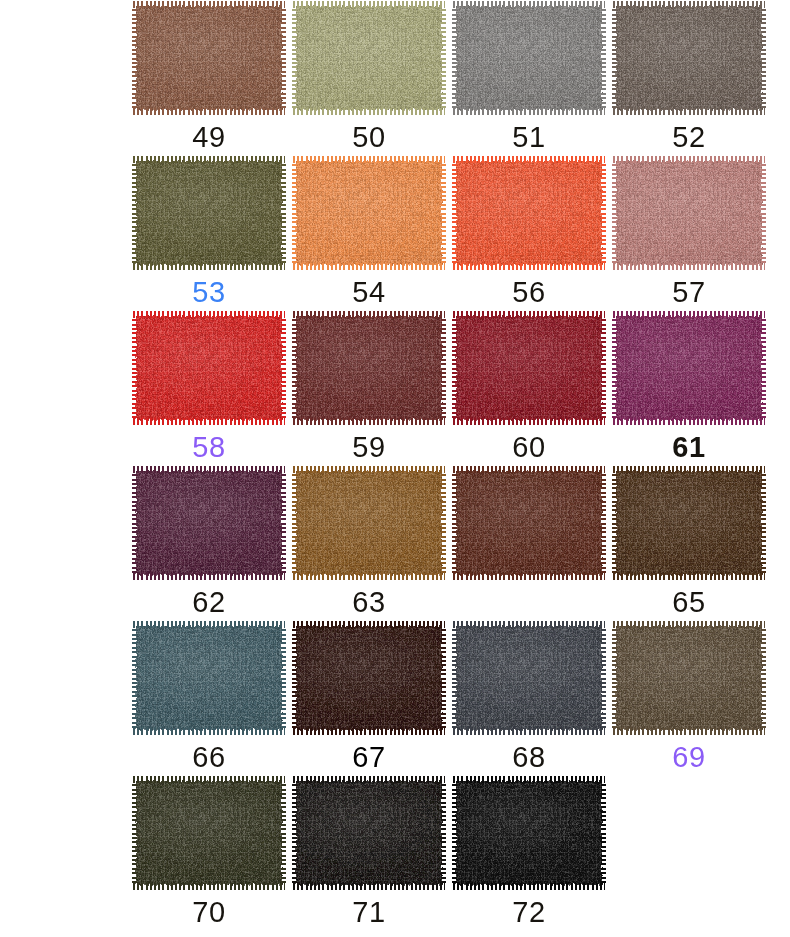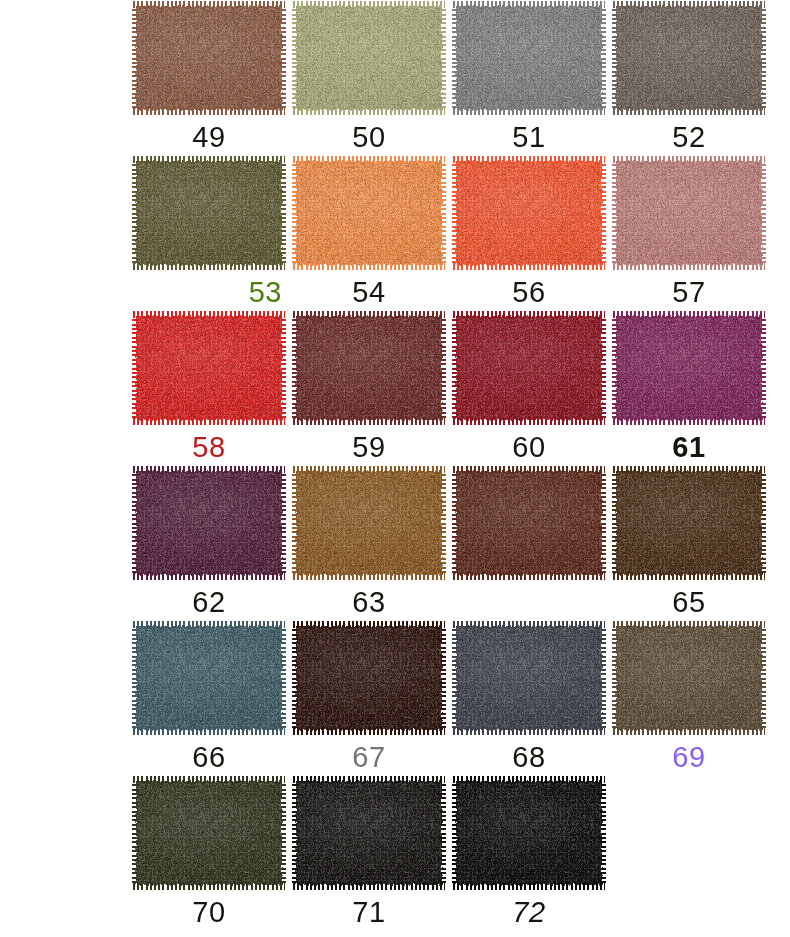--- a/index.html
+++ b/index.html
@@ -238,21 +238,21 @@
           <div class="chip" style="background-color: rgb(93, 90, 50);"></div>
           <div class="whisker left" style="background-color: rgb(93, 90, 50);"></div>
           <div class="whisker right" style="background-color: rgb(93, 90, 50);"></div>
           <div class="fringe top">
             <div class="fringe-teeth" style="background-color: rgb(93, 90, 50);"></div>
           </div>
           <div class="fringe bottom">
             <div class="fringe-teeth" style="background-color: rgb(93, 90, 50);"></div>
           </div>
         </div>
-        <div class="chip-label" style="color: #4d7c0f; text-align: right;">53</div>
+        <div class="chip-label" style="color: #3b82f6;">53</div>
       </div>
       <div class="swatch-cell">
         <div class="chip-wrap">
           <div class="chip" style="background-color: rgb(240, 138, 70);"></div>
           <div class="whisker left" style="background-color: rgb(240, 138, 70);"></div>
           <div class="whisker right" style="background-color: rgb(240, 138, 70);"></div>
           <div class="fringe top">
             <div class="fringe-teeth" style="background-color: rgb(240, 138, 70);"></div>
           </div>
           <div class="fringe bottom">
@@ -294,21 +294,21 @@
           <div class="chip" style="background-color: rgb(216, 32, 31);"></div>
           <div class="whisker left" style="background-color: rgb(216, 32, 31);"></div>
           <div class="whisker right" style="background-color: rgb(216, 32, 31);"></div>
           <div class="fringe top">
             <div class="fringe-teeth" style="background-color: rgb(216, 32, 31);"></div>
           </div>
           <div class="fringe bottom">
             <div class="fringe-teeth" style="background-color: rgb(216, 32, 31);"></div>
           </div>
         </div>
-        <div class="chip-label" style="color: #b91c1c;">58</div>
+        <div class="chip-label" style="color: #8b5cf6;">58</div>
       </div>
       <div class="swatch-cell">
         <div class="chip-wrap">
           <div class="chip" style="background-color: rgb(107, 42, 40);"></div>
           <div class="whisker left" style="background-color: rgb(107, 42, 40);"></div>
           <div class="whisker right" style="background-color: rgb(107, 42, 40);"></div>
           <div class="fringe top">
             <div class="fringe-teeth" style="background-color: rgb(107, 42, 40);"></div>
           </div>
           <div class="fringe bottom">
@@ -419,21 +419,21 @@
           <div class="chip" style="background-color: rgb(45, 18, 12);"></div>
           <div class="whisker left" style="background-color: rgb(45, 18, 12);"></div>
           <div class="whisker right" style="background-color: rgb(45, 18, 12);"></div>
           <div class="fringe top">
             <div class="fringe-teeth" style="background-color: rgb(45, 18, 12);"></div>
           </div>
           <div class="fringe bottom">
             <div class="fringe-teeth" style="background-color: rgb(45, 18, 12);"></div>
           </div>
         </div>
-        <div class="chip-label" style="color: #737373;">67</div>
+        <div class="chip-label" style="color: #000000;">67</div>
       </div>
       <div class="swatch-cell">
         <div class="chip-wrap">
           <div class="chip" style="background-color: rgb(60, 64, 72);"></div>
           <div class="whisker left" style="background-color: rgb(60, 64, 72);"></div>
           <div class="whisker right" style="background-color: rgb(60, 64, 72);"></div>
           <div class="fringe top">
             <div class="fringe-teeth" style="background-color: rgb(60, 64, 72);"></div>
           </div>
           <div class="fringe bottom">
@@ -489,17 +489,17 @@
           <div class="chip" style="background-color: rgb(9, 9, 9);"></div>
           <div class="whisker left" style="background-color: rgb(9, 9, 9);"></div>
           <div class="whisker right" style="background-color: rgb(9, 9, 9);"></div>
           <div class="fringe top">
             <div class="fringe-teeth" style="background-color: rgb(9, 9, 9);"></div>
           </div>
           <div class="fringe bottom">
             <div class="fringe-teeth" style="background-color: rgb(9, 9, 9);"></div>
           </div>
         </div>
-        <div class="chip-label" style="color: rgb(23, 20, 15); font-style: italic;">72</div>
+        <div class="chip-label" style="color: rgb(23, 20, 15);">72</div>
       </div>
     </div>
 
 </div>
 
 </body></html>

